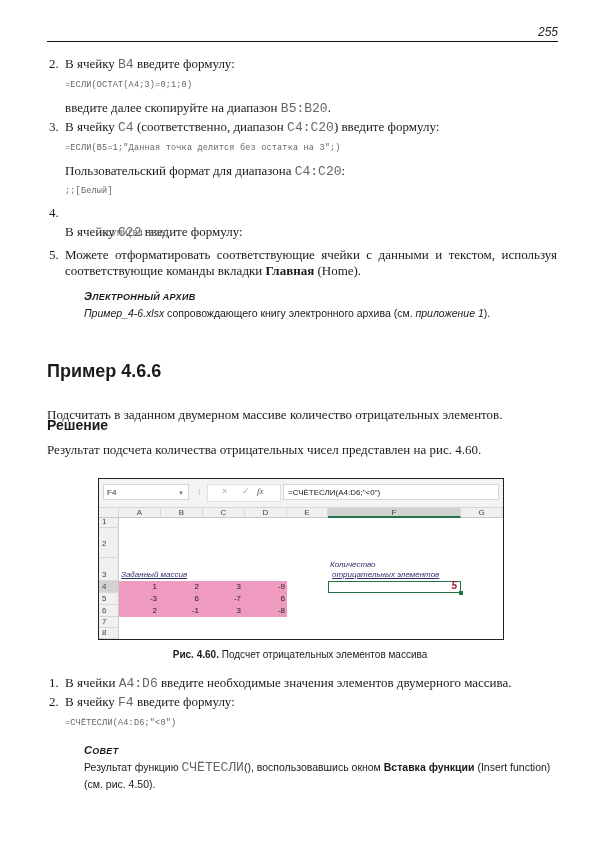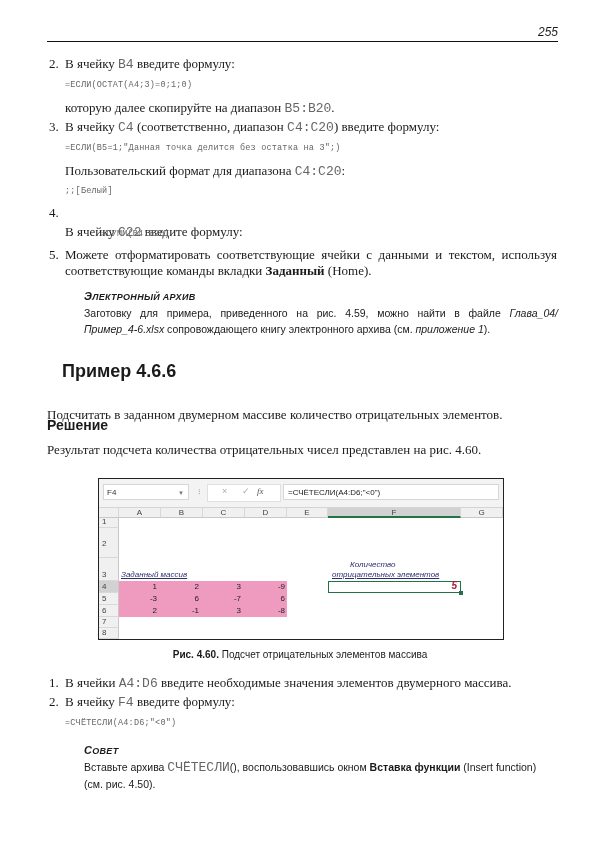--- a/index.html
+++ b/index.html
@@ -59,21 +59,21 @@
 </div>
 
 <div class="abs p serif" style="left:49px;top:56px;">
   <span>2.</span>
   <span style="position:absolute;left:16px;white-space:nowrap;">
     <span>В ячейку </span><span class="mono inl">B4</span><span> введите формулу:</span>
   </span>
 </div>
 <div class="abs mono code" style="left:65px;top:80px;">=ЕСЛИ(ОСТАТ(A4;3)=0;1;0)</div>
 <div class="abs p serif" style="left:65px;top:100px;">
-  <span>которую далее скопируйте на диапазон </span><span class="mono inl">B5:B20</span><span>.</span>
+  <span>введите далее скопируйте на диапазон </span><span class="mono inl">B5:B20</span><span>.</span>
 </div>
 
 <div class="abs p serif" style="left:49px;top:119px;">
   <span>3.</span>
   <span style="position:absolute;left:16px;white-space:nowrap;">
     <span>В ячейку </span><span class="mono inl">C4</span><span> (соответственно, диапазон </span><span class="mono inl">C4:C20</span><span>) введите формулу:</span>
   </span>
 </div>
 <div class="abs mono code" style="left:65px;top:143px;">=ЕСЛИ(B5=1;"Данная точка делится без остатка на 3";)</div>
 <div class="abs p serif" style="left:65px;top:163px;">
@@ -86,37 +86,34 @@
   <span style="position:absolute;left:16px;white-space:nowrap;margin-top:19px;">
     <span>В ячейку </span><span class="mono inl">C22</span><span> введите формулу:</span>
   </span>
 </div>
 <div class="abs mono code" style="left:65px;top:229px;margin-left:36px;">=СУММ(B4:B20)</div>
 
 <div class="abs p serif" style="left:49px;top:247px;width:508px;">
   <span>5.</span>
   <div style="position:absolute;left:16px;top:0;width:492px;text-align:justify;text-align-last:justify;white-space:normal;">Можете отформатировать соответствующие ячейки с данными и текстом, используя</div>
   <div style="position:absolute;left:16px;top:16px;white-space:nowrap;">
-    <span>соответствующие команды вкладки </span><b>Заданный</b><span> (Home).</span>
+    <span>соответствующие команды вкладки </span><b>Главная</b><span> (Home).</span>
   </div>
 </div>
 
 <div class="abs sans note-h" style="left:84px;top:290px;">
   <span>Э</span><span class="sc">ЛЕКТРОННЫЙ АРХИВ</span>
 </div>
 <div class="abs sans note-b" style="left:84px;top:305px;width:474px;">
-  <div style="text-align:justify;text-align-last:justify;white-space:nowrap;">
-    <span>Заготовку для примера, приведенного на рис. 4.59, можно найти в файле </span><i>Глава_04/</i>
-  </div>
   <div style="white-space:nowrap;">
     <i>Пример_4-6.xlsx</i><span> сопровождающего книгу электронного архива (см. </span><i>приложение 1</i><span>).</span>
   </div>
 </div>
 
-<div class="abs sans h1" style="left:62px;top:361px;">Пример 4.6.6</div>
+<div class="abs sans h1" style="left:47px;top:361px;">Пример 4.6.6</div>
 <div class="abs p serif" style="left:47px;top:388px;margin-top:19px;">Подсчитать в заданном двумерном массиве количество отрицательных элементов.</div>
 <div class="abs sans h2" style="left:47px;top:417px;">Решение</div>
 <div class="abs p serif" style="left:47px;top:442px;">Результат подсчета количества отрицательных чисел представлен на рис. 4.60.</div>
 
 <div class="abs fig sans">
   <div class="fbar">
     <div class="namebox">
       <span>F4</span>
       <span class="dd">▼</span>
     </div>
@@ -157,21 +154,21 @@
       <span>6</span>
     </div>
   <div class="rowhdr" style="top:138px;height:11px;">
       <span>7</span>
     </div>
   <div class="rowhdr" style="top:149px;height:11px;">
       <span>8</span>
     </div>
 
   <div class="lbl" style="left:22px;top:91px;">Заданный массив</div>
-  <div class="lbl nou" style="left:231px;top:81px;margin-left:20px;">Количество</div>
+  <div class="lbl nou" style="left:231px;top:81px;">Количество</div>
   <div class="lbl" style="left:233px;top:91px;">отрицательных элементов</div>
 
   <div class="pink"></div>
 
   <div class="cell" style="left:20px;top:102px;width:38px;">1</div>
   <div class="cell" style="left:62px;top:102px;width:38px;">2</div>
   <div class="cell" style="left:104px;top:102px;width:38px;">3</div>
   <div class="cell" style="left:146px;top:102px;width:40px;">-9</div>
 
   <div class="cell" style="left:20px;top:114px;width:38px;">-3</div>
@@ -206,16 +203,16 @@
     <span>В ячейку </span><span class="mono inl">F4</span><span> введите формулу:</span>
   </span>
 </div>
 <div class="abs mono code" style="left:65px;top:718px;">=СЧЁТЕСЛИ(A4:D6;"&lt;0")</div>
 
 <div class="abs sans note-h" style="left:84px;top:744px;">
   <span>С</span><span class="sc">ОВЕТ</span>
 </div>
 <div class="abs sans note-b" style="left:84px;top:759px;width:474px;">
   <div style="white-space:nowrap;">
-    <span>Вставьте архива </span><span class="mono inl">СЧЁТЕСЛИ</span><span>(), воспользовавшись окном </span><b>Вставка функции</b><span> (Insert function)</span>
+    <span>Результат функцию </span><span class="mono inl">СЧЁТЕСЛИ</span><span>(), воспользовавшись окном </span><b>Вставка функции</b><span> (Insert function)</span>
   </div>
   <div>(см. рис. 4.50).</div>
 </div>
 
 </body></html>

